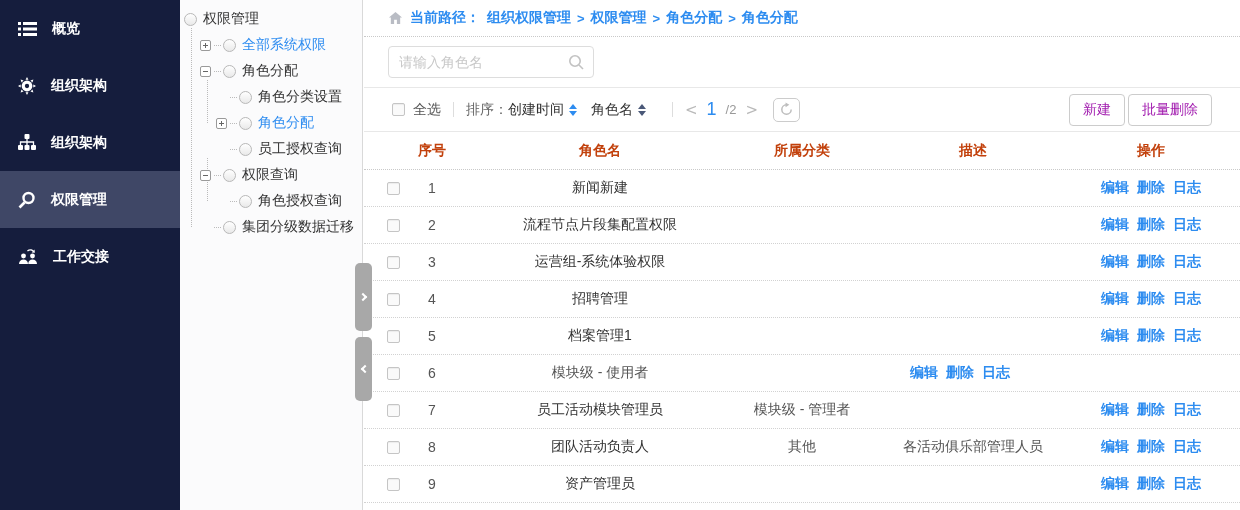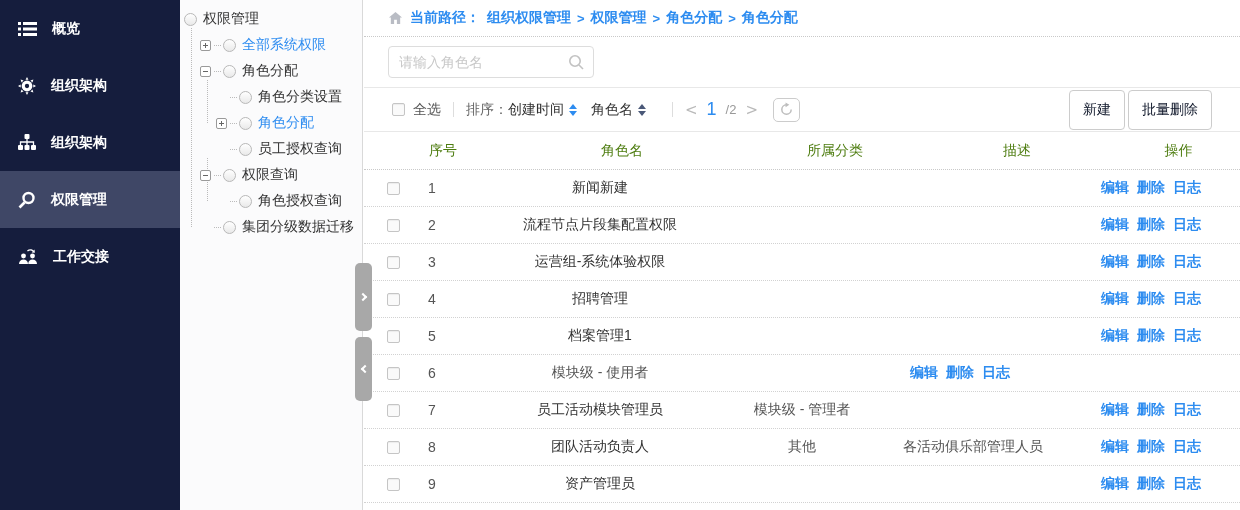--- a/index.html
+++ b/index.html
@@ -68,27 +68,27 @@
   .tri-dn { width:0; height:0; border-left:4px solid transparent; border-right:4px solid transparent; border-top:5px solid #4a5878; }
   .sorter.active .tri-up { border-bottom-color:#2d8cf0; }
   .sorter.active .tri-dn { border-top-color:#2d8cf0; }
   .pager { display:flex; align-items:center; gap:9px; }
   .pg-arrow { color:#b9b9b9; font-size:15px; cursor:pointer; font-family:"DejaVu Sans",sans-serif; }
   .pg-cur { color:#2d8cf0; font-size:18px; cursor:pointer; }
   .pg-total { color:#999; font-size:13px; }
   .refresh-btn { width:27px; height:24px; border:1px solid #ccc; border-radius:5px; background:#fff;
     display:flex; align-items:center; justify-content:center; margin-left:6px; cursor:pointer; }
   .spacer { flex:1; }
-  .btn { height:40px; padding:0 13px; border:1px solid #ccc; border-radius:4px; background:#fff;
-    color:#0f172a; font-size:14px; cursor:pointer; font-family:Liberation Serif, serif; }
+  .btn { height:32px; padding:0 13px; border:1px solid #ccc; border-radius:4px; background:#fff;
+    color:#a21caf; font-size:14px; cursor:pointer; font-family:Liberation Serif, serif; }
   .btn + .btn { margin-left:3px; }
 
   
   .grid-row { display:grid; grid-template-columns:46px 44px 292px 112px 230px 1fr; align-items:center; }
-  .thead { height:38px; font-weight:normal; color:#4d7c0f; border-bottom:1px dotted #c9c9c9;gap:11px; }
+  .thead { height:38px; font-weight:bold; color:#c2410c; border-bottom:1px dotted #c9c9c9; }
   .thead > div { text-align:center; }
   .trow { height:37px; border-bottom:1px dotted #d2d2d2; color:#555; }
   .trow > div { text-align:center; }
   .cell-cbx { display:flex; justify-content:flex-start; padding-left:23px; }
   .cell-name { color:#333; }
   .cell-ops { display:flex; justify-content:center; gap:8px; padding-right:26px; }
   .thead .h-ops { padding-right:26px; }
   .oplink { color:#2d8cf0; cursor:pointer;font-weight:bold; }
 </style>
 </head>

